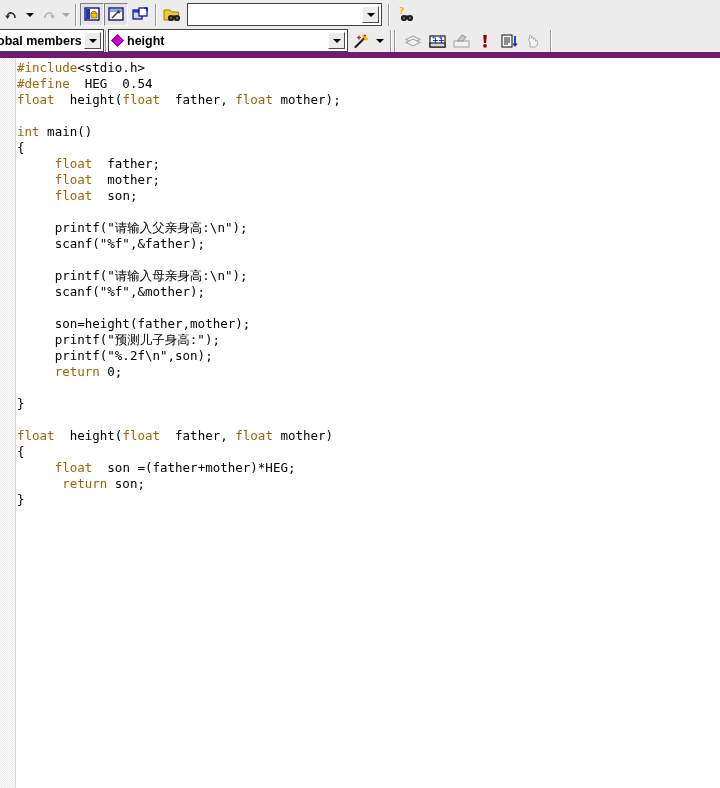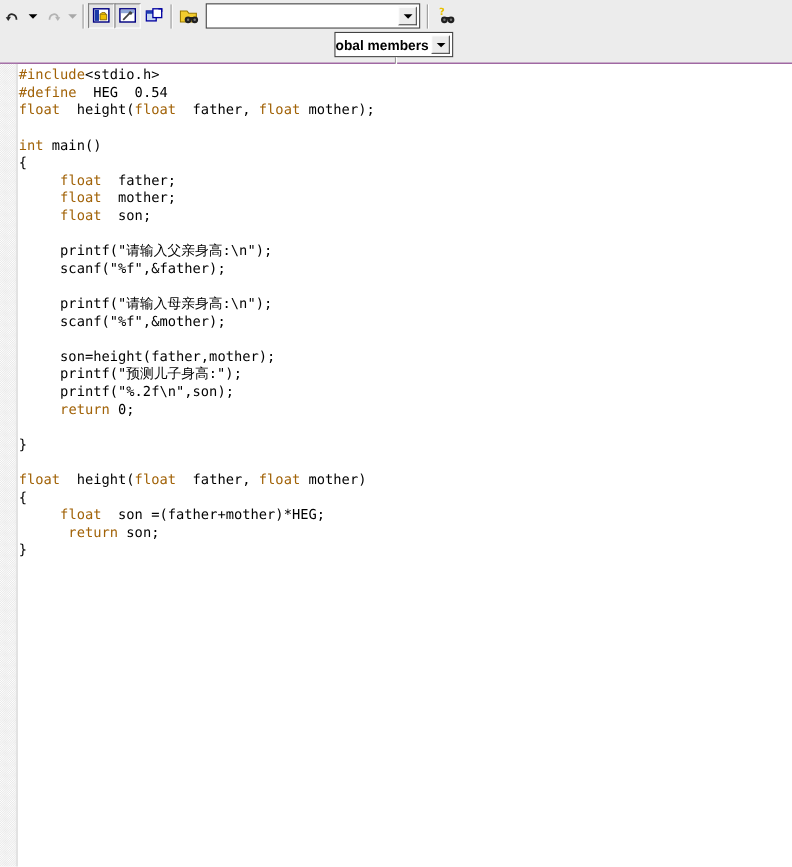--- a/index.html
+++ b/index.html
@@ -16,21 +16,21 @@
   
   .toolbar {
     position: relative;
     width: 720px;
     background: #ececec;
     display: flex;
     align-items: center;
     padding: 0;
   }
   #toolbar-row-1 { height: 29px; }
-  #toolbar-row-2 { height: 29px; border-bottom: 1px solid #701a75; flex-direction: column; }
+  #toolbar-row-2 { height: 29px; border-bottom: 6px solid #701a75; }
 
   .tb-btn {
     width: 24px; height: 23px;
     display: flex; align-items: center; justify-content: center;
     border: 1px solid transparent;
     flex: 0 0 auto;
     position: relative;
   }
   .tb-btn.pressed {
     border-top: 1px solid #808080;
@@ -245,20 +245,29 @@
 
     <div class="combo-outer" id="scope-combo">
       <div class="combo-text">obal members</div>
       <div class="combo-btn">
         <span class="caret"></span>
       </div>
     </div>
 
     <div class="tb-sep dbl"></div>
 
+    <div class="combo-outer" id="member-combo">
+      <div class="combo-text">
+        <span class="diamond"></span>
+        <span>height</span>
+      </div>
+      <div class="combo-btn">
+        <span class="caret"></span>
+      </div>
+    </div>
 
     <div class="tb-btn" title="WizardBar actions" style="margin-left:2px;">
       <svg width="18" height="16" viewBox="0 0 18 16">
         <path d="M2.5 14 L12 4.5" stroke="#202020" stroke-width="2.2" stroke-linecap="round"></path>
         <path d="M10.5 3 L13.5 6" stroke="#f0c000" stroke-width="3" stroke-linecap="round"></path>
         <path d="M6 2 l0.8 1.8 l1.8 0.8 l-1.8 0.8 l-0.8 1.8 l-0.8 -1.8 l-1.8 -0.8 l1.8 -0.8 z" fill="#d02020"></path>
         <path d="M12 1 l0.5 1.1 l1.1 0.5 l-1.1 0.5 l-0.5 1.1 l-0.5 -1.1 l-1.1 -0.5 l1.1 -0.5 z" fill="#d02020"></path>
         <path d="M9.3 5.4 l0.4 0.9 l0.9 0.4 l-0.9 0.4 l-0.4 0.9 l-0.4 -0.9 l-0.9 -0.4 l0.9 -0.4 z" fill="#d02020"></path>
       </svg>
     </div>

